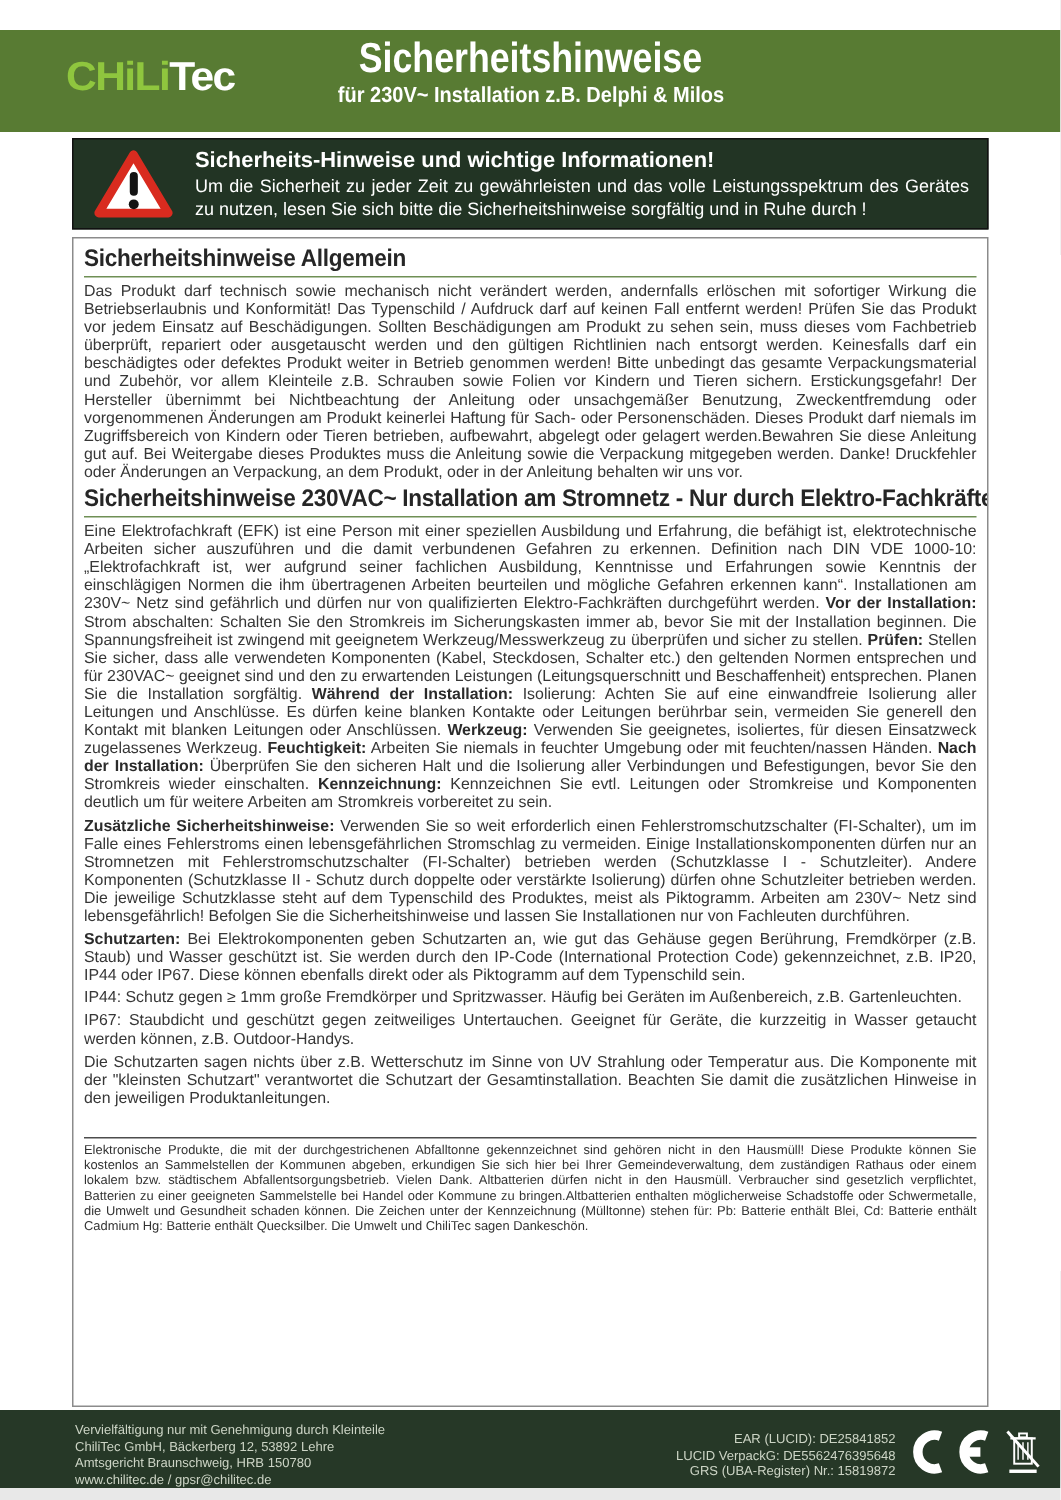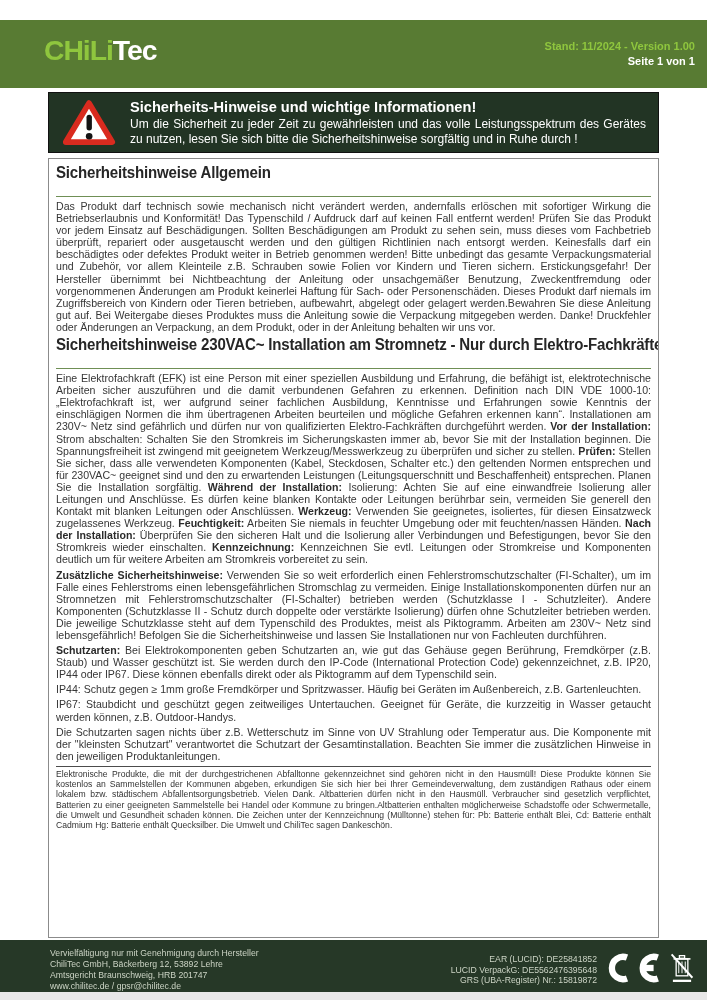--- a/index.html
+++ b/index.html
@@ -23,25 +23,25 @@
   .alert { position:absolute; top:92px; left:48px; width:611px; height:61px; background:#223424;
            border:1px solid #111; display:flex; align-items:center; padding:0 10px 0 13px; }
   .alert-icon { flex:0 0 auto; margin-right:14px; display:flex; }
   .alert-text { color:#ffffff; }
   .alert-title { font-size:14.6px; font-weight:bold; margin-bottom:2px; }
   .alert-body { font-size:12px; line-height:1.18; text-align:justify; padding-right:2px; }
   
   .content { position:absolute; top:158px; left:48px; width:611px; height:780px;
              border:1px solid #8b8b8b; padding:3px 7px 2px 7px; overflow:hidden; }
   h2 { font-size:16px; font-weight:bold; color:#262626; border-bottom:1.5px solid #6f8f55;
-       padding-bottom:14px; margin:2px 0 3px 0; white-space:nowrap; }
+       padding-bottom:2px; margin:2px 0 3px 0; white-space:nowrap; }
   h2 > span { display:inline-block; transform:scaleX(0.94); transform-origin:left center; letter-spacing:-0.2px; }
   .content p { font-size:10.6px; line-height:12.1px; text-align:justify; color:#363636; margin-bottom:3px; }
   .content p b { color:#2b2b2b; }
-  .footnote { border-top:1.5px solid #4c4c4c; margin-top:4px; padding-top:2px;
+  .footnote { border-top:1.5px solid #4c4c4c; margin-top:20px; padding-top:2px;
               font-size:8.6px; line-height:10.2px; text-align:justify; color:#333333; }
   
   .footer { position:absolute; top:940px; left:0; width:707px; height:60px; background:#263827;
             color:#ccd4c5; display:flex; align-items:center; }
   .footer-left { margin-left:50px; font-size:8.7px; line-height:10.8px; }
   .footer-right { margin-left:auto; text-align:right; font-size:8.7px; line-height:10.8px; }
   .footer-icons { display:flex; align-items:center; gap:7px; margin:0 12px 0 9px; }
   
   .tri-svg { width:54px; height:48px; }
   .ce-svg { width:56px; height:32px; }
@@ -49,23 +49,23 @@
 </style>
 </head>
 <body>
 
 <div class="page">
 
   <div class="header">
     <div class="logo">
       <span class="lg-green">CHiLi</span><span class="lg-white">Tec</span>
     </div>
-    <div class="header-right">
-      <div class="header-version">Stand: 11/2024 - Version 1.00</div>
-      <div class="header-page">Seite 1 von 1</div>
+    <div class="header-center">
+      <div><span class="header-title">Sicherheitshinweise</span></div>
+      <div><span class="header-subtitle">für 230V~ Installation z.B. Delphi &amp; Milos</span></div>
     </div>
   </div>
 
   <div class="alert">
     <span class="alert-icon">
       <svg class="tri-svg" viewBox="0 0 64 58">
         <path d="M32 5 L60 52 L4 52 Z" fill="#ffffff" stroke="#d92b1f" stroke-width="7" stroke-linejoin="round"></path>
         <rect x="29" y="19" width="6.5" height="19" rx="3.2" fill="#141414"></rect>
         <circle cx="32.2" cy="45" r="4" fill="#141414"></circle>
       </svg>
@@ -83,31 +83,31 @@
       <p><span>Das Produkt darf technisch sowie mechanisch nicht verändert werden, andernfalls  erlöschen mit sofortiger Wirkung die Betriebserlaubnis und Konformität! Das Typenschild  / Aufdruck darf auf keinen Fall entfernt werden! Prüfen Sie das Produkt vor jedem Einsatz auf Beschädigungen. Sollten Beschädigungen am Produkt zu sehen sein, muss dieses vom Fachbetrieb überprüft, repariert oder ausgetauscht werden und den gültigen Richtlinien nach entsorgt werden. Keinesfalls darf ein beschädigtes oder defektes Produkt weiter in Betrieb genommen werden! Bitte unbedingt das gesamte Verpackungsmaterial und Zubehör, vor allem Kleinteile z.B. Schrauben sowie Folien vor Kindern und Tieren sichern. Erstickungsgefahr! Der Hersteller übernimmt bei Nichtbeachtung der Anleitung oder unsachgemäßer Benutzung, Zweckentfremdung oder vorgenommenen Änderungen am Produkt keinerlei Haftung für Sach- oder Personenschäden. Dieses Produkt darf niemals im Zugriffsbereich von Kindern oder Tieren betrieben, aufbewahrt, abgelegt oder gelagert werden.Bewahren Sie diese Anleitung gut auf. Bei Weitergabe dieses Produktes muss die Anleitung sowie die Verpackung mitgegeben werden. Danke! Druckfehler oder Änderungen an Verpackung, an dem Produkt, oder in der Anleitung behalten wir uns vor.</span></p>
     </section>
 
     <section>
       <h2><span>Sicherheitshinweise 230VAC~ Installation am Stromnetz - Nur durch Elektro-Fachkräfte</span></h2>
       <p><span>Eine Elektrofachkraft (EFK) ist eine Person mit einer speziellen Ausbildung und Erfahrung, die befähigt ist, elektrotechnische Arbeiten sicher auszuführen und die damit verbundenen Gefahren zu erkennen. Definition nach DIN VDE 1000-10:„Elektrofachkraft ist, wer aufgrund seiner fachlichen Ausbildung, Kenntnisse und Erfahrungen sowie Kenntnis der einschlägigen Normen die ihm übertragenen Arbeiten beurteilen und mögliche Gefahren erkennen kann“. Installationen am 230V~ Netz sind gefährlich und dürfen nur von qualifizierten Elektro-Fachkräften durchgeführt werden. </span><b>Vor der Installation:</b><span> Strom abschalten: Schalten Sie den Stromkreis im Sicherungskasten immer ab, bevor Sie mit der Installation beginnen. Die Spannungsfreiheit ist zwingend mit geeignetem Werkzeug/Messwerkzeug zu überprüfen und sicher zu stellen.  </span><b>Prüfen:</b><span> Stellen Sie sicher, dass alle verwendeten Komponenten (Kabel, Steckdosen, Schalter etc.) den geltenden Normen entsprechen und für 230VAC~ geeignet sind und den zu erwartenden Leistungen (Leitungsquerschnitt und Beschaffenheit) entsprechen. Planen Sie die Installation sorgfältig. </span><b>Während der Installation:</b><span> Isolierung: Achten Sie auf eine einwandfreie Isolierung aller Leitungen und Anschlüsse. Es dürfen keine blanken Kontakte oder Leitungen berührbar sein, vermeiden Sie generell den Kontakt mit blanken Leitungen oder Anschlüssen. </span><b>Werkzeug:</b><span> Verwenden Sie geeignetes, isoliertes, für diesen Einsatzweck zugelassenes Werkzeug. </span><b>Feuchtigkeit:</b><span> Arbeiten Sie niemals in feuchter Umgebung oder mit feuchten/nassen Händen. </span><b>Nach der Installation:</b><span> Überprüfen Sie den sicheren Halt und die Isolierung aller Verbindungen und Befestigungen, bevor Sie den Stromkreis wieder einschalten. </span><b>Kennzeichnung:</b><span> Kennzeichnen Sie evtl. Leitungen oder Stromkreise und Komponenten deutlich um für weitere Arbeiten am Stromkreis vorbereitet zu sein.</span></p>
       <p><b>Zusätzliche Sicherheitshinweise:</b><span> Verwenden Sie so weit erforderlich einen Fehlerstromschutzschalter (FI-Schalter), um im Falle eines Fehlerstroms einen lebensgefährlichen Stromschlag zu vermeiden. Einige Installationskomponenten dürfen nur an Stromnetzen mit Fehlerstromschutzschalter (FI-Schalter) betrieben werden (Schutzklasse I - Schutzleiter). Andere Komponenten (Schutzklasse II - Schutz durch doppelte oder verstärkte Isolierung) dürfen ohne Schutzleiter betrieben werden. Die jeweilige Schutzklasse steht auf dem Typenschild des Produktes, meist als Piktogramm.  Arbeiten am 230V~ Netz sind lebensgefährlich!  Befolgen Sie die Sicherheitshinweise und lassen Sie Installationen nur von Fachleuten durchführen.</span></p>
       <p><b>Schutzarten:</b><span>  Bei Elektrokomponenten geben Schutzarten an, wie gut das Gehäuse gegen Berührung, Fremdkörper (z.B. Staub) und Wasser geschützt ist. Sie werden durch den IP-Code (International Protection Code) gekennzeichnet, z.B. IP20, IP44 oder IP67. Diese können ebenfalls direkt oder als Piktogramm auf dem Typenschild sein.</span></p>
       <p><span>IP44: Schutz gegen ≥ 1mm große Fremdkörper und Spritzwasser. Häufig bei Geräten im Außenbereich, z.B. Gartenleuchten.</span></p>
       <p><span>IP67: Staubdicht und geschützt gegen zeitweiliges Untertauchen. Geeignet für Geräte, die kurzzeitig in Wasser getaucht werden können, z.B. Outdoor-Handys.</span></p>
-      <p><span>Die Schutzarten sagen nichts über z.B. Wetterschutz im Sinne von UV Strahlung oder Temperatur aus. Die Komponente mit der "kleinsten Schutzart" verantwortet die Schutzart der Gesamtinstallation. Beachten Sie immer die zusätzlichen Hinweise in den jeweiligen Produktanleitungen.</span></p>
+      <p><span>Die Schutzarten sagen nichts über z.B. Wetterschutz im Sinne von UV Strahlung oder Temperatur aus. Die Komponente mit der "kleinsten Schutzart" verantwortet die Schutzart der Gesamtinstallation. Beachten Sie damit die zusätzlichen Hinweise in den jeweiligen Produktanleitungen.</span></p>
     </section>
 
     <div class="footnote">Elektronische Produkte, die mit der durchgestrichenen Abfalltonne gekennzeichnet sind gehören nicht in den Hausmüll! Diese Produkte können Sie kostenlos an Sammelstellen der Kommunen abgeben, erkundigen Sie sich hier bei Ihrer Gemeindeverwaltung, dem zuständigen Rathaus oder einem lokalem bzw. städtischem Abfallentsorgungsbetrieb. Vielen Dank. Altbatterien dürfen nicht in den Hausmüll. Verbraucher sind gesetzlich verpflichtet, Batterien zu einer geeigneten Sammelstelle bei Handel oder Kommune zu bringen.Altbatterien enthalten möglicherweise Schadstoffe oder Schwermetalle, die Umwelt und Gesundheit schaden können. Die Zeichen unter der Kennzeichnung (Mülltonne) stehen für: Pb: Batterie enthält Blei, Cd: Batterie enthält Cadmium Hg: Batterie enthält Quecksilber. Die Umwelt und ChiliTec sagen Dankeschön.</div>
   </div>
 
   <div class="footer">
     <div class="footer-left">
-      <div>Vervielfältigung nur mit Genehmigung durch Hersteller</div>
+      <div>Vervielfältigung nur mit Genehmigung durch Kleinteile</div>
       <div>ChiliTec GmbH, Bäckerberg 12, 53892 Lehre</div>
-      <div>Amtsgericht Braunschweig, HRB 201747</div>
+      <div>Amtsgericht Braunschweig, HRB 150780</div>
       <div>www.chilitec.de / gpsr@chilitec.de</div>
     </div>
     <div class="footer-right">
       <div>EAR (LUCID): DE25841852</div>
       <div>LUCID VerpackG: DE5562476395648</div>
       <div>GRS (UBA-Register) Nr.: 15819872</div>
     </div>
     <div class="footer-icons">
       <span>
         <svg class="ce-svg" viewBox="0 0 80 44">

